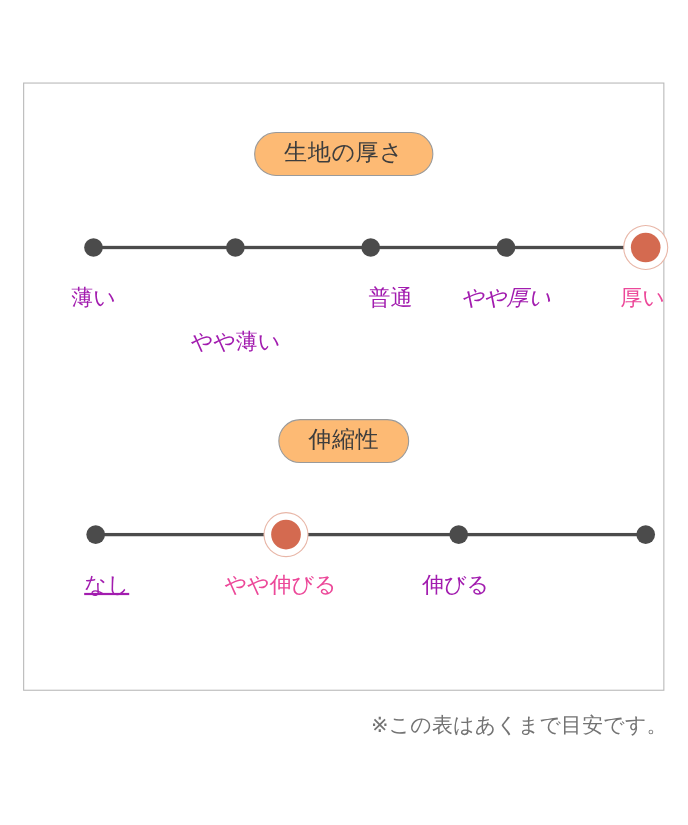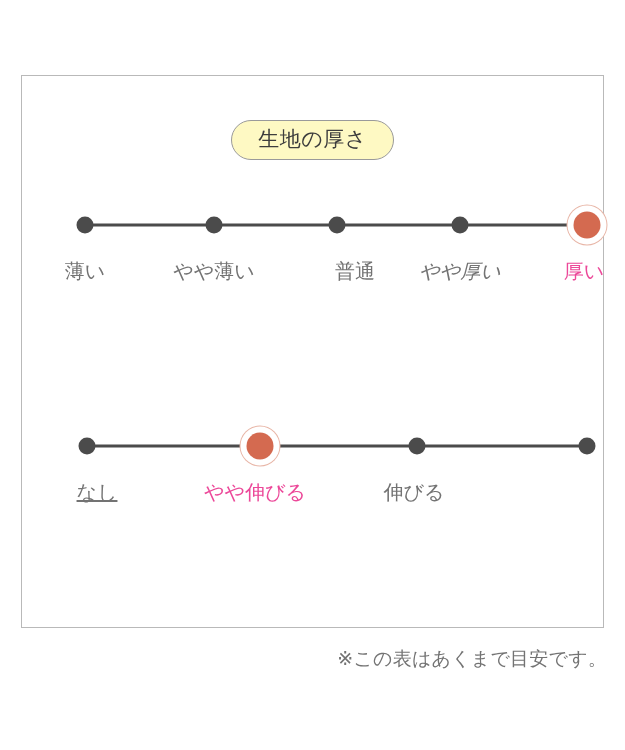--- a/index.html
+++ b/index.html
@@ -43,21 +43,21 @@
     justify-content: center;
   }
   .badge {
     border: 1px solid #9a9a9a;
     border-radius: 999px;
     padding: 5px 26px 7px 26px;
     font-size: 21px;
     line-height: 1.25;
     color: #3d3d3d;
     letter-spacing: 0.5px;
-    background: #fef9c3;
+    background: #fdba74;
     white-space: nowrap;
   }
 
   
   .track-wrap {
     position: relative;
     height: 46px;
     margin-top: 42px;
   }
   .track-line {
@@ -88,21 +88,21 @@
     position: relative;
     height: 34px;
     margin-top: 8px;
   }
   .label {
     position: absolute;
     transform: translateX(-50%);
     font-size: 20px;
     line-height: 30px;
     white-space: nowrap;
-    color: #737373;
+    color: #a21caf;
   }
   .label.selected {
     font-weight: normal;
     color: #ec4899;
   }
 
   
   #footnote {
     position: absolute;
     right: 18px;
@@ -129,29 +129,32 @@
 
       <div class="node" style="left:63px;"></div>
       <div class="node" style="left:192px;"></div>
       <div class="node" style="left:315px;"></div>
       <div class="node" style="left:438px;"></div>
       <div class="node selected" style="left:565px;"></div>
     </div>
 
     <div class="labels">
       <span class="label" style="left:63px;">薄い</span>
-      <span class="label" style="left:192px;">やや薄い</span>
+      <span class="label" style="left:192px;margin-top:40px;">やや薄い</span>
       <span class="label" style="left:333px;">普通</span>
       <span class="label" style="left:438px;font-style:italic;">やや厚い</span>
       <span class="label selected" style="left:562px;">厚い</span>
     </div>
   </div>
 
   <div class="scale-section" id="section-stretch">
 
+    <div class="badge-row">
+      <div class="badge">伸縮性</div>
+    </div>
 
     <div class="track-wrap">
       <div class="track-line" style="left:65px; width:500px;"></div>
 
       <div class="node" style="left:65px;"></div>
       <div class="node selected" style="left:238px;"></div>
       <div class="node" style="left:395px;"></div>
       <div class="node" style="left:565px;"></div>
     </div>
 

